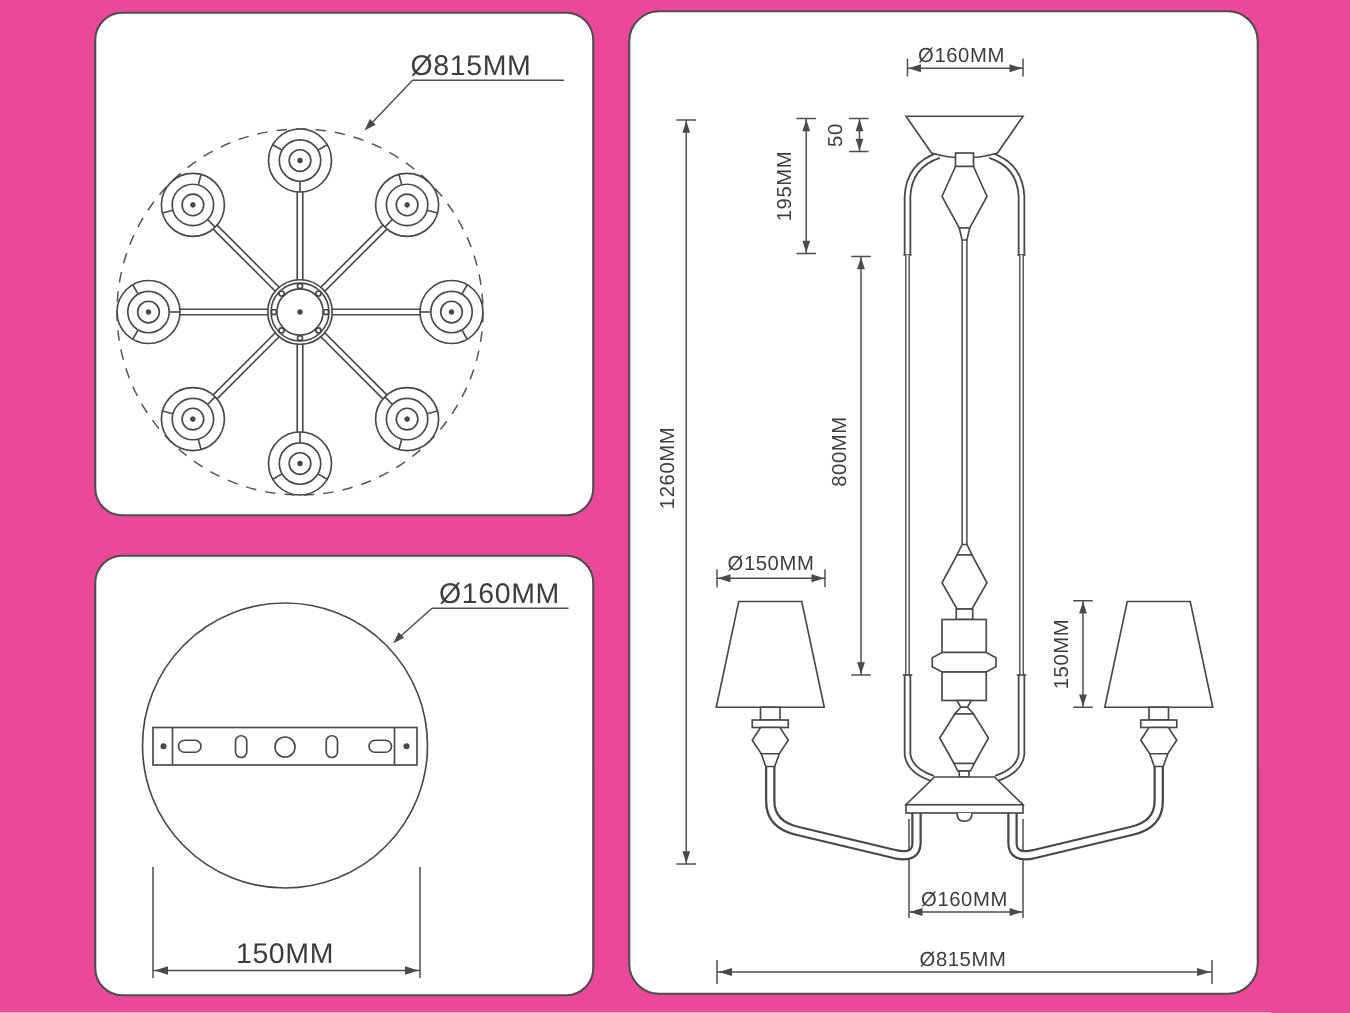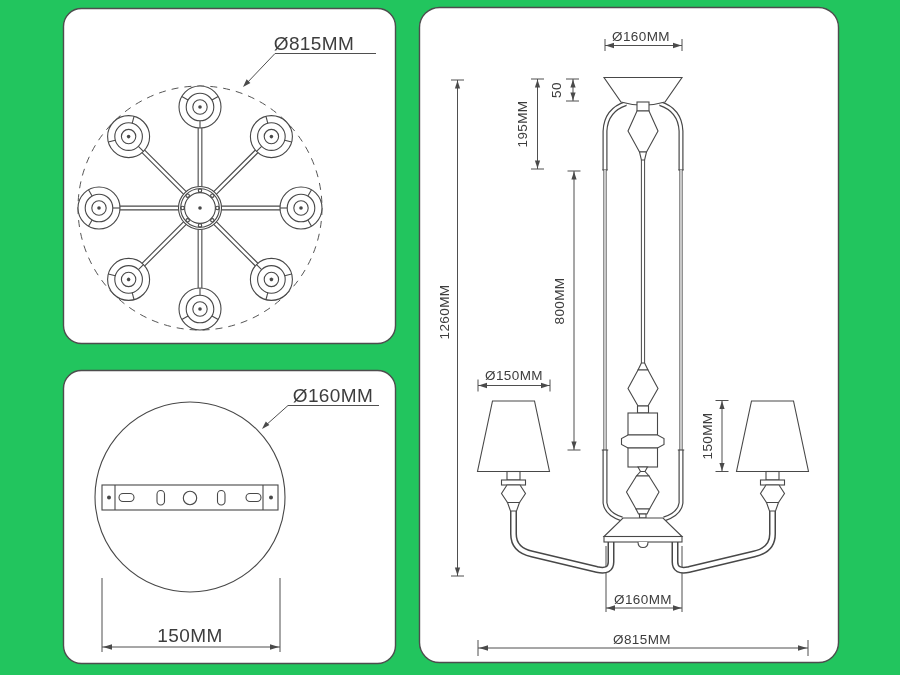--- a/index.html
+++ b/index.html
@@ -1,16 +1,16 @@
 <!DOCTYPE html>
 <html><head>
 <meta charset="utf-8">
 <style>
   html,body{margin:0;padding:0;background:#ffffff;}
-  .stage{position:relative;width:900px;height:675px;background:#22c55e;overflow:hidden;
+  .stage{position:relative;width:900px;height:675px;background:#ec4899;overflow:hidden;
          font-family:"Liberation Sans",sans-serif;}
   svg{display:block;}
   text{font-family:"Liberation Sans",sans-serif;fill:#3d3d3d;letter-spacing:0.4px;}
   .lbl-big{font-size:19px;}
   .lbl-dim{font-size:13.5px;}
   .geo{stroke:#484848;stroke-width:1.1;fill:none;}
   .geow{stroke:#484848;stroke-width:1.1;fill:#ffffff;}
   .dim{stroke:#4f4f4f;stroke-width:1;fill:none;}
   .arr{fill:#4a4a4a;stroke:none;}
   .panel{fill:#ffffff;stroke:#4d4d4d;stroke-width:1.4;}

